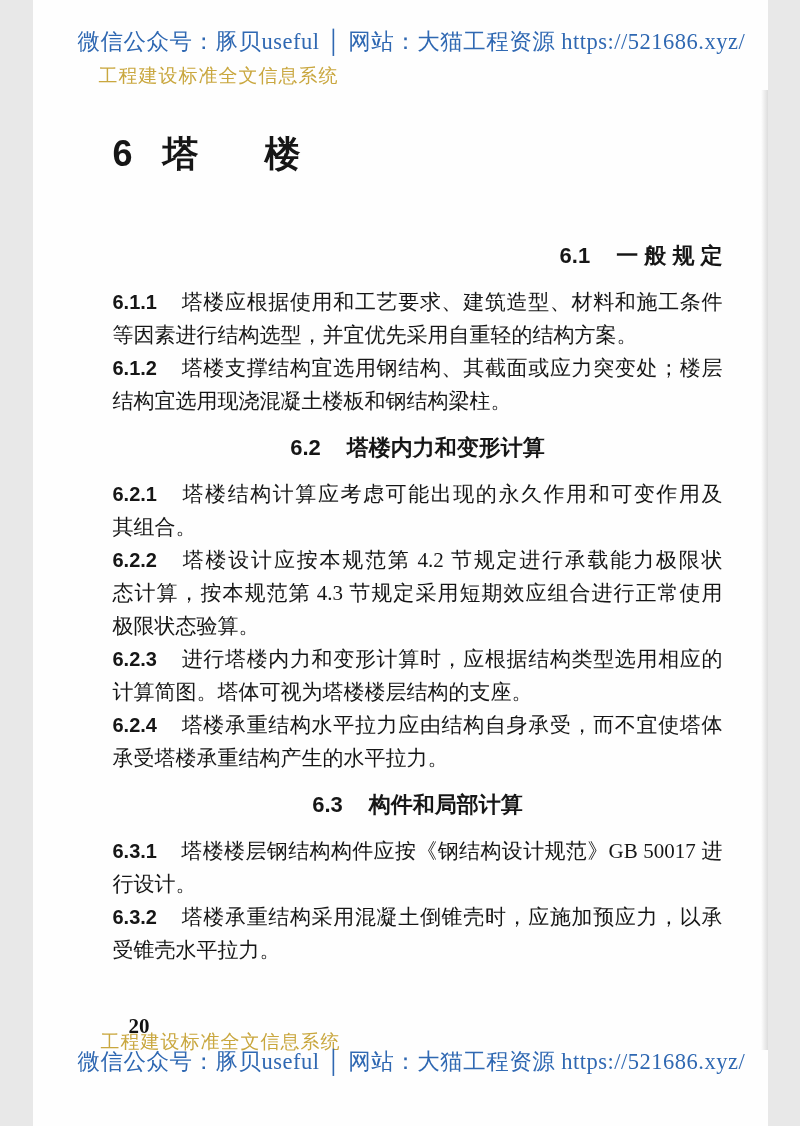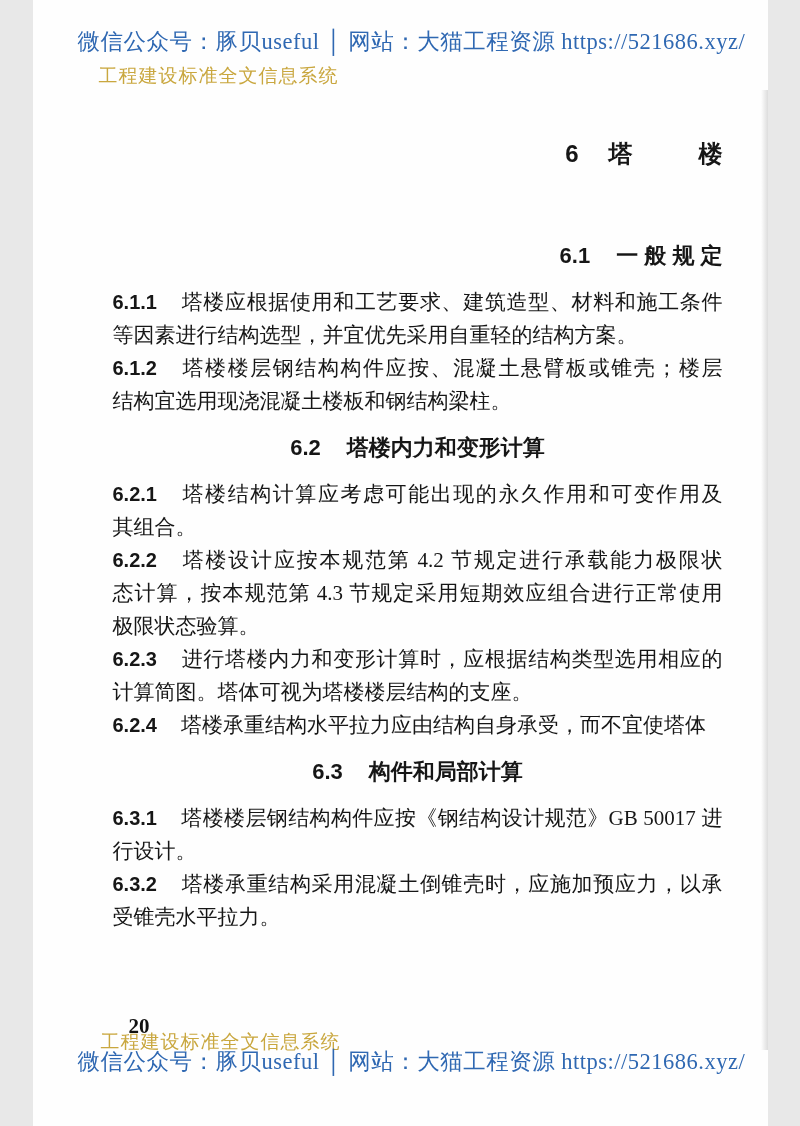--- a/index.html
+++ b/index.html
@@ -61,22 +61,22 @@
   }
 
   
   .content {
     position: absolute;
     left: 80px; top: 132px;
     width: 610px;
   }
   .chapter {
     margin: 0;
-    text-align: right;
-    font-size: 24px;
+    text-align: left;
+    font-size: 36px;
     line-height: 44px;
     font-weight: bold;
     font-family: "Liberation Sans", "DejaVu Sans", sans-serif;
   }
   .chapter .ch-num { margin-right: 30px; }
   .chapter .ch-title {
     font-family: "Liberation Serif", "DejaVu Serif", serif;
     letter-spacing: 66px;
     margin-right: -66px; 
   }
@@ -130,21 +130,21 @@
     </h2>
     <div class="clauses">
       <div class="clause">
         <div class="line">
           <b class="cnum">6.1.1</b><span>塔楼应根据使用和工艺要求、建筑造型、材料和施工条件</span>
         </div>
         <div class="line">等因素进行结构选型，并宜优先采用自重轻的结构方案。</div>
       </div>
       <div class="clause">
         <div class="line">
-          <b class="cnum">6.1.2</b><span>塔楼楼层钢结构构件应按、混凝土悬臂板或锥壳；楼层</span>
+          <b class="cnum">6.1.2</b><span>塔楼支撑结构宜选用钢结构、其截面或应力突变处；楼层</span>
         </div>
         <div class="line">结构宜选用现浇混凝土楼板和钢结构梁柱。</div>
       </div>
     </div>
 
     <h2 class="sec-head s2">
       <span class="sec-num">6.2</span><span>塔楼内力和变形计算</span>
     </h2>
     <div class="clauses">
       <div class="clause">
@@ -163,20 +163,21 @@
       <div class="clause">
         <div class="line">
           <b class="cnum">6.2.3</b><span>进行塔楼内力和变形计算时，应根据结构类型选用相应的</span>
         </div>
         <div class="line">计算简图。塔体可视为塔楼楼层结构的支座。</div>
       </div>
       <div class="clause">
         <div class="line">
           <b class="cnum">6.2.4</b><span>塔楼承重结构水平拉力应由结构自身承受，而不宜使塔体</span>
         </div>
+        <div class="line">承受塔楼承重结构产生的水平拉力。</div>
       </div>
     </div>
 
     <h2 class="sec-head s3">
       <span class="sec-num">6.3</span><span>构件和局部计算</span>
     </h2>
     <div class="clauses">
       <div class="clause">
         <div class="line">
           <b class="cnum">6.3.1</b><span>塔楼楼层钢结构构件应按《钢结构设计规范》GB 50017 进</span>

